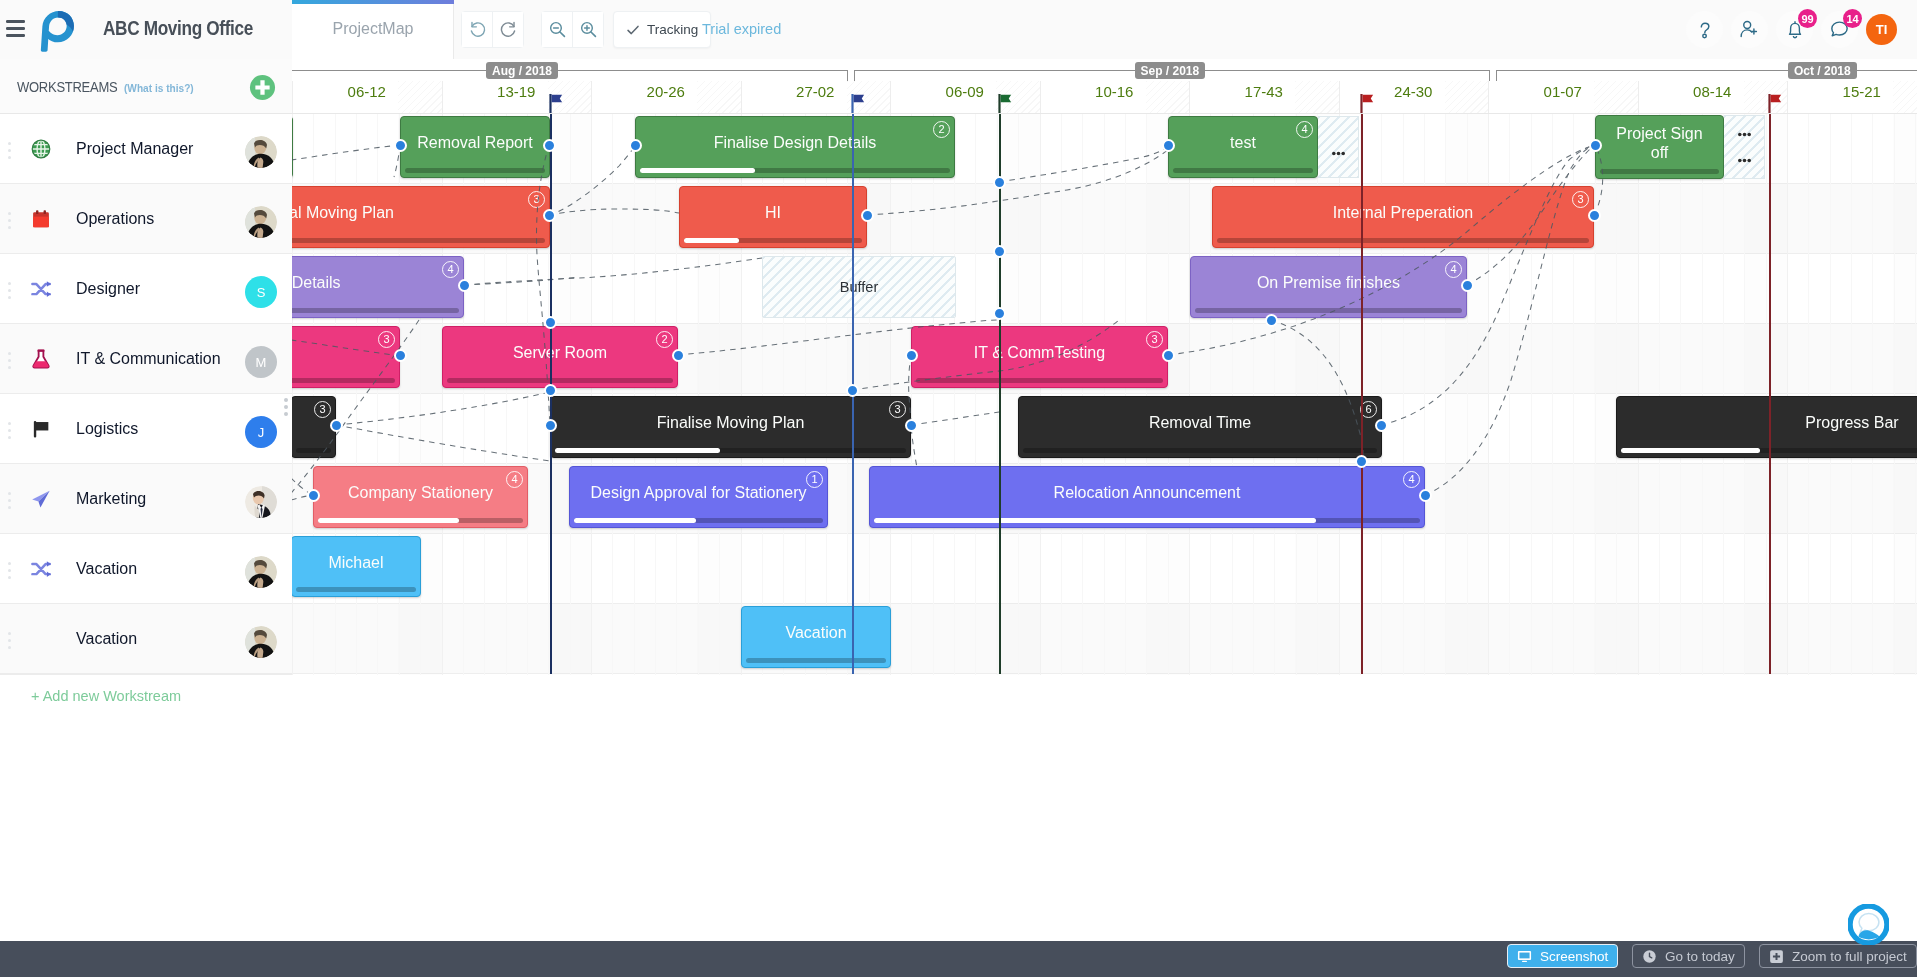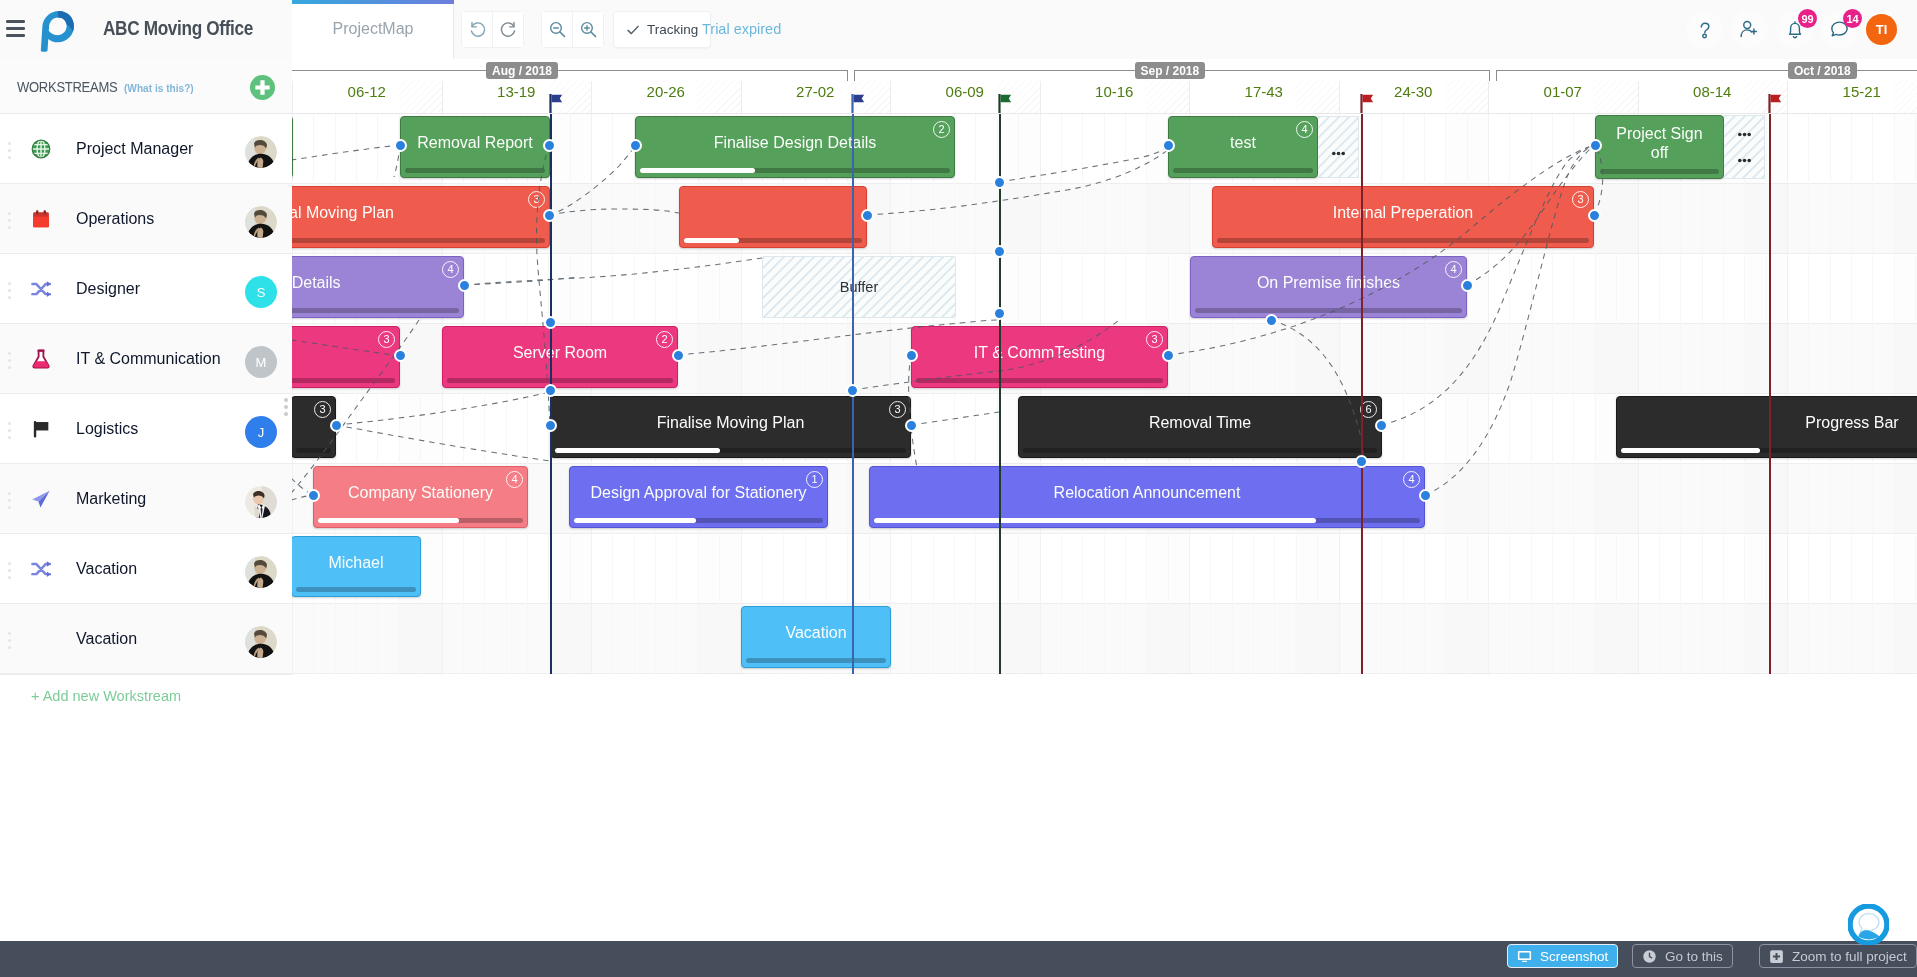--- a/index.html
+++ b/index.html
@@ -632,20 +632,21 @@
         </svg>
       </div>
       <div class="bar" style="left:-200px;top:71.5px;width:458px;height:62px;background:#ef5b4c;border:1px solid #d6412f;border-radius:0 4px 4px 0">
         <div class="lbl">Internal Moving Plan</div>
         <div class="prog-track" style="background:rgba(0,0,0,0.24)">
           <div class="prog-fill" style="width:0%"></div>
         </div>
         <div class="cnt">3</div>
       </div>
       <div class="bar" style="left:387px;top:71.5px;width:188px;height:62px;background:#ef5b4c;border:1px solid #d6412f;border-radius:4px">
+        <div class="lbl">HI</div>
         <div class="prog-track" style="background:rgba(0,0,0,0.24)">
           <div class="prog-fill" style="width:31%"></div>
         </div>
       </div>
       <div class="bar" style="left:920px;top:71.5px;width:382px;height:62px;background:#ef5b4c;border:1px solid #d6412f;border-radius:4px">
         <div class="lbl">Internal Preperation</div>
         <div class="prog-track" style="background:rgba(0,0,0,0.24)">
           <div class="prog-fill" style="width:0%"></div>
         </div>
         <div class="cnt">3</div>
@@ -815,21 +816,21 @@
         <rect x="2.6" y="3.8" width="10.8" height="6.2" fill="#3eaae4"></rect>
         <rect x="5.4" y="12.4" width="5.2" height="1.5" rx="0.6" fill="#fff"></rect>
       </svg>
       <span class="t">Screenshot</span>
     </div>
     <div class="bbtn" id="btn-today" style="left:1632px;background:transparent;color:#c5c9d2;border:1px solid #8d93a0;">
       <svg width="15" height="15" viewBox="0 0 16 16">
         <circle cx="8" cy="8" r="6.6" fill="#c9cdd5"></circle>
         <path d="M8 4.4 L8 8 L10.4 9.4" stroke="#474e5b" stroke-width="1.5" fill="none" stroke-linecap="round"></path>
       </svg>
-      <span class="t">Go to this</span>
+      <span class="t">Go to today</span>
     </div>
     <div class="bbtn" id="btn-zoomfull" style="left:1759px;background:transparent;color:#c5c9d2;border:1px solid #8d93a0;">
       <svg width="15" height="15" viewBox="0 0 16 16">
         <rect x="1.2" y="1.2" width="13.6" height="13.6" rx="2" fill="#c9cdd5"></rect>
         <path d="M8 4.2 L8 11.8 M4.2 8 L11.8 8" stroke="#474e5b" stroke-width="2.1" stroke-linecap="butt"></path>
       </svg>
       <span class="t">Zoom to full project</span>
     </div>
   </div>
 

